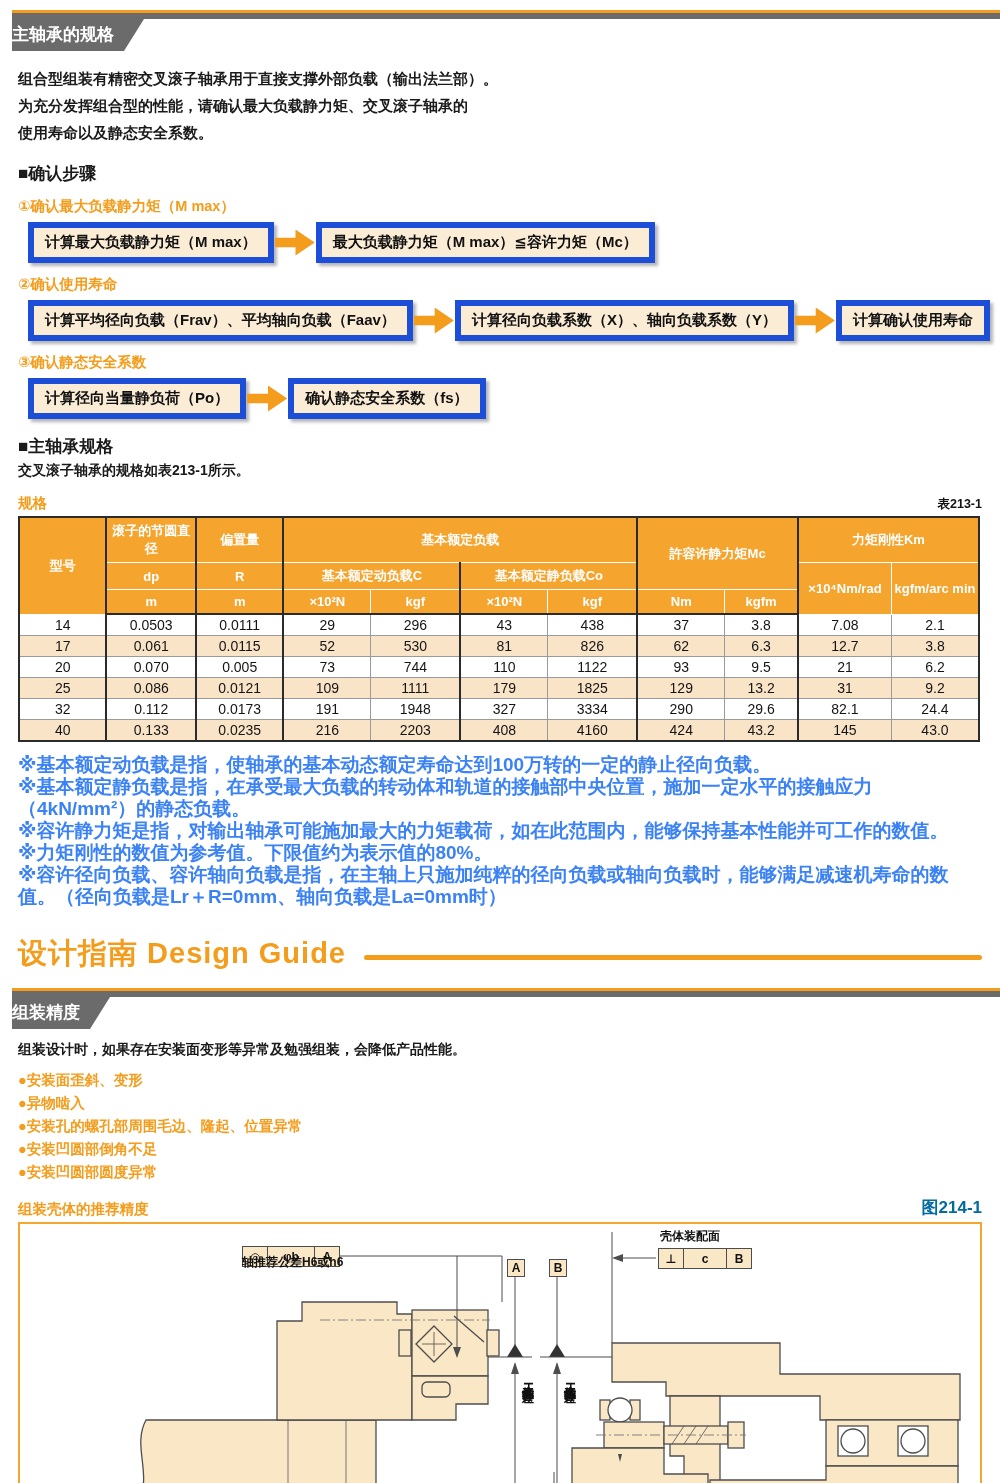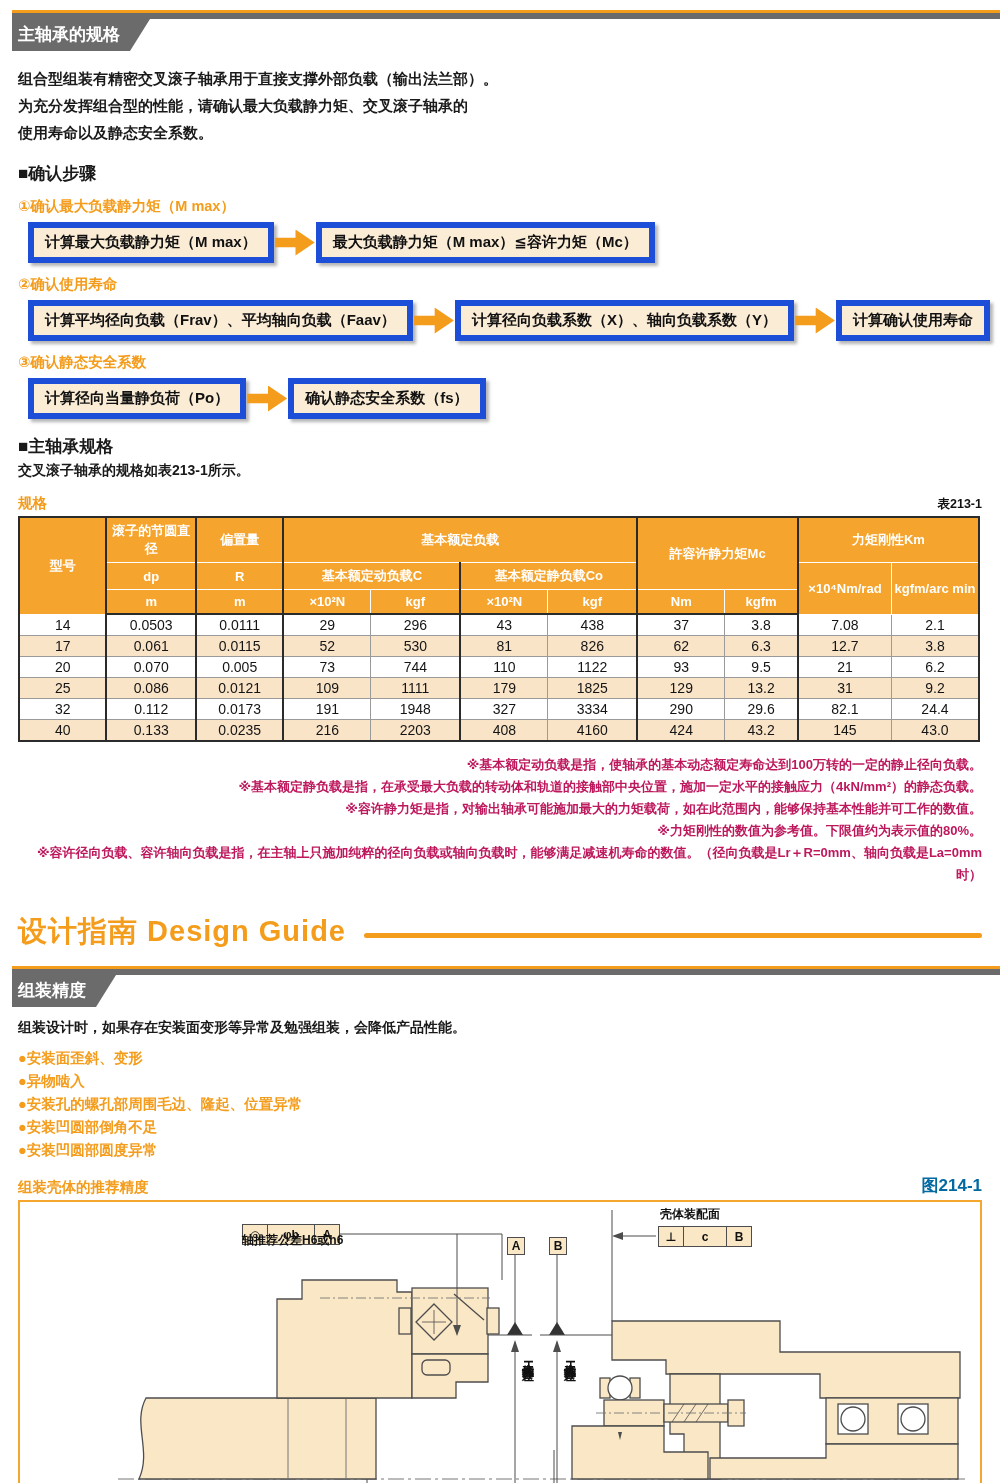--- a/index.html
+++ b/index.html
@@ -1,21 +1,21 @@
 <!DOCTYPE html>
 <html><head>
 <meta charset="utf-8">
 <style>
   html,body{margin:0;padding:0;background:#fff;}
   body{width:1000px;height:1483px;overflow:hidden;font-family:"Liberation Sans","DejaVu Sans",sans-serif;color:#1a1a1a;}
   .content{padding:0 18px;}
   
   .band{margin-left:12px;border-top:3px solid #F49C1B;background:#6b6b6b;height:6px;}
   .band-title{display:inline-block;margin-left:12px;background:#6b6b6b;color:#fff;font-size:17px;font-weight:bold;
-    padding:4px 30px 5px 6px;clip-path:polygon(0 0,100% 0,calc(100% - 20px) 100%,0 100%);}
+    padding:4px 30px 5px 0;clip-path:polygon(0 0,100% 0,calc(100% - 20px) 100%,0 100%);}
   .intro{font-size:15px;font-weight:bold;line-height:27px;margin:14px 0 6px 0;}
   .h2{font-size:17px;font-weight:bold;margin:16px 0 4px 0;}
   .step-label{color:#F49C1B;font-size:14.5px;font-weight:bold;margin:12px 0 6px 0;}
   .flow{display:flex;align-items:center;margin:4px 0 10px 10px;}
   .fbox{background:#FBECD6;border:6px solid #1d4ed8;box-shadow:3px 3px 3px rgba(90,90,90,.45);
     font-size:15px;font-weight:bold;padding:5px 11px;white-space:nowrap;color:#111;}
   .farrow{width:40px;height:26px;background:#F49C1B;margin:0 1px;flex:0 0 auto;
     clip-path:polygon(0 32%,52% 32%,52% 0,100% 50%,52% 100%,52% 68%,0 68%);}
   .body-text{font-size:14px;font-weight:bold;margin:4px 0;}
   
@@ -23,21 +23,21 @@
   .tbl-label{color:#F49C1B;font-size:14.5px;font-weight:bold;}
   .tbl-ref{font-size:12.5px;font-weight:bold;color:#111;}
   table.spec{border-collapse:collapse;width:962px;margin-top:3px;border:2px solid #2b2b2b;table-layout:fixed;}
   table.spec th{background:#F5A42E;color:#fff;font-size:13px;font-weight:bold;border:1px solid #fff;padding:4px 2px;}
   table.spec th.gr, table.spec td.gr{border-right:2px solid #2b2b2b;}
   table.spec thead tr:last-child th{border-bottom:2px solid #2b2b2b;}
   table.spec td{font-size:14px;text-align:center;color:#141414;border:1px solid #9a9a9a;padding:2px 2px;}
   table.spec tbody tr:nth-child(even){background:#FAE4C8;}
   
   .notes{margin-top:12px;}
-  .note{color:#be185d;font-size:13px;font-weight:bold;line-height:22px;max-width:964px;text-align:right;}
+  .note{color:#3b82f6;font-size:19px;font-weight:bold;line-height:22px;max-width:964px;}
   
   .dg{display:flex;align-items:center;margin:26px 0 14px 0;}
   .dg-title{color:#F49C1B;font-size:29px;font-weight:bold;white-space:nowrap;letter-spacing:1px;}
   .dg-rule{flex:1;height:5px;background:#F49C1B;border-radius:3px;margin:6px 0 0 18px;}
   .bullets{margin:10px 0 6px 0;}
   .bullet{color:#F49C1B;font-size:14.5px;font-weight:bold;line-height:23px;}
   .sub-row{display:flex;justify-content:space-between;align-items:flex-end;margin-top:12px;}
   .sub-heading{color:#F49C1B;font-size:14.5px;font-weight:bold;}
   .fig-ref{font-size:17px;font-weight:bold;color:#0369a1;}
   

